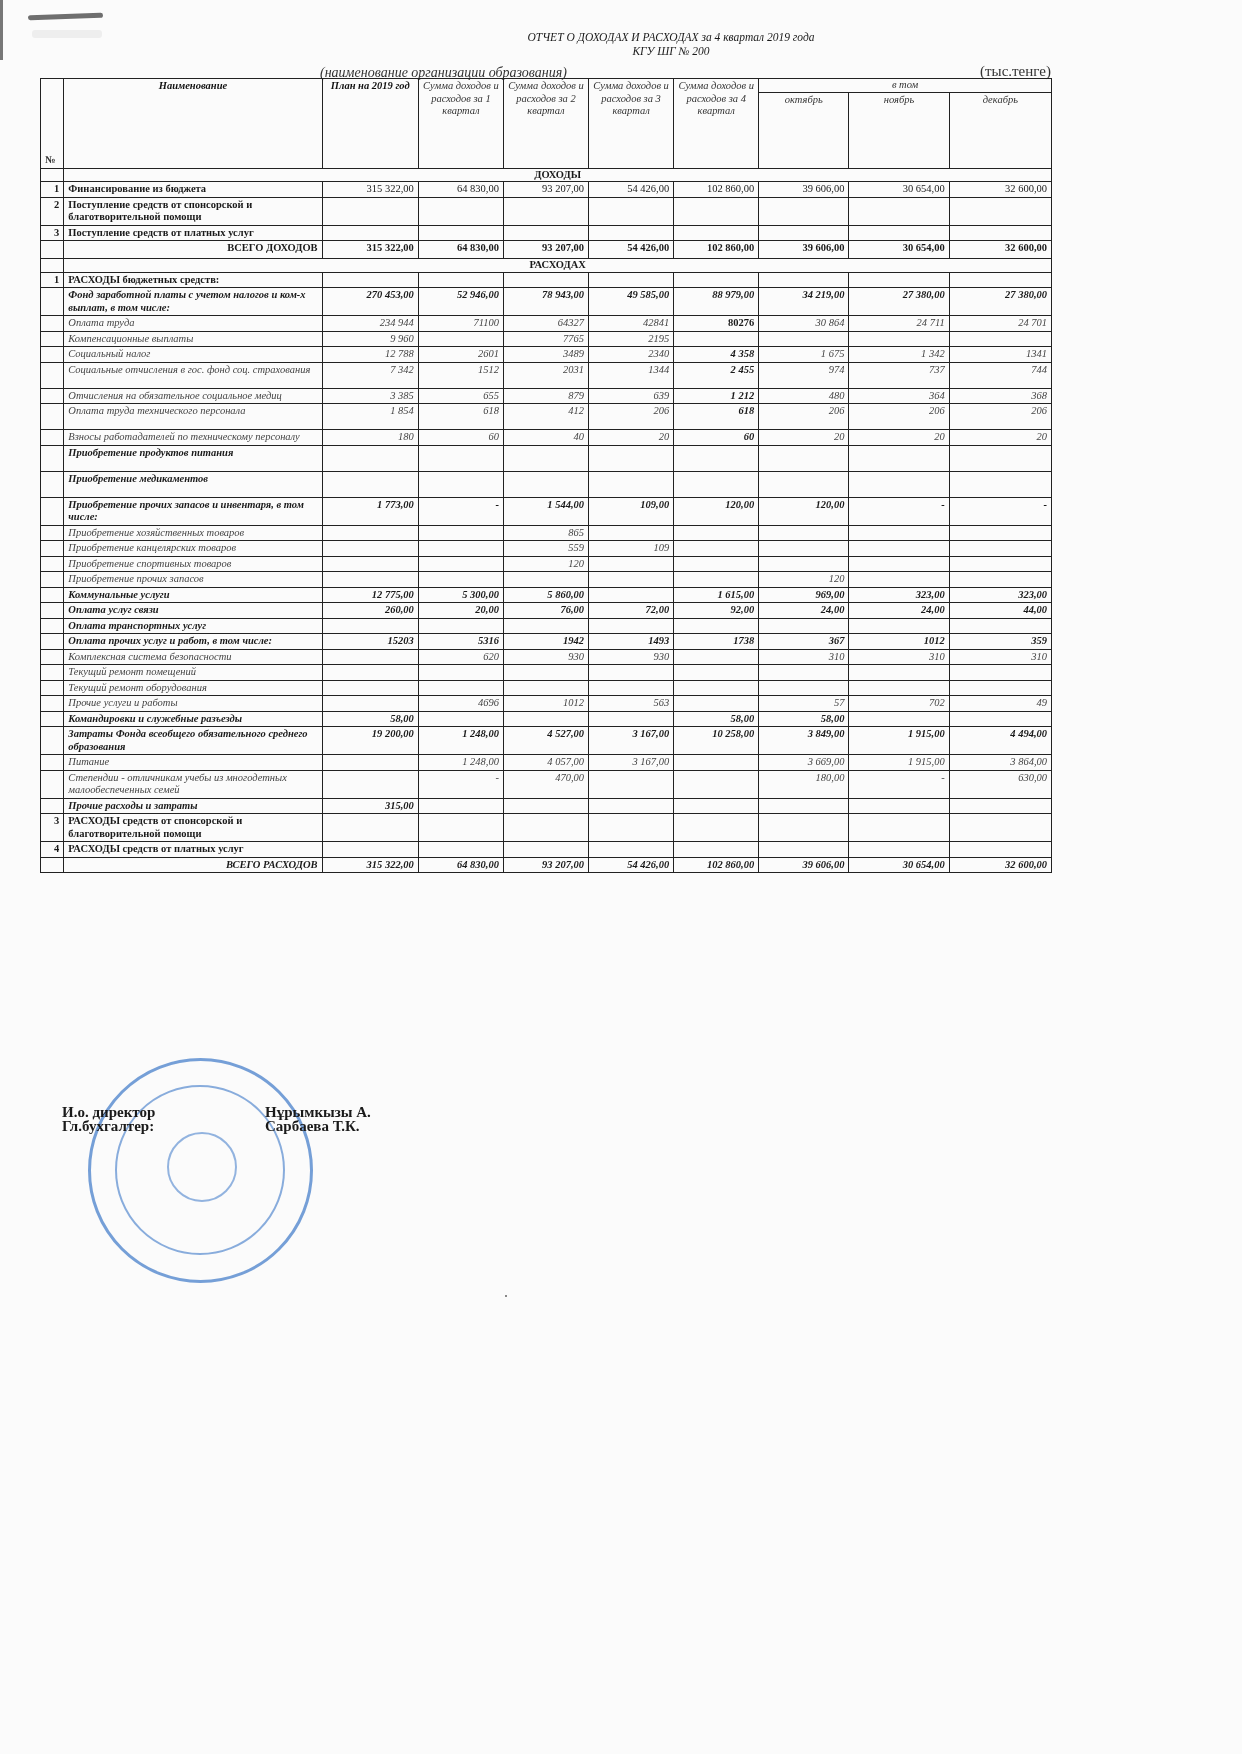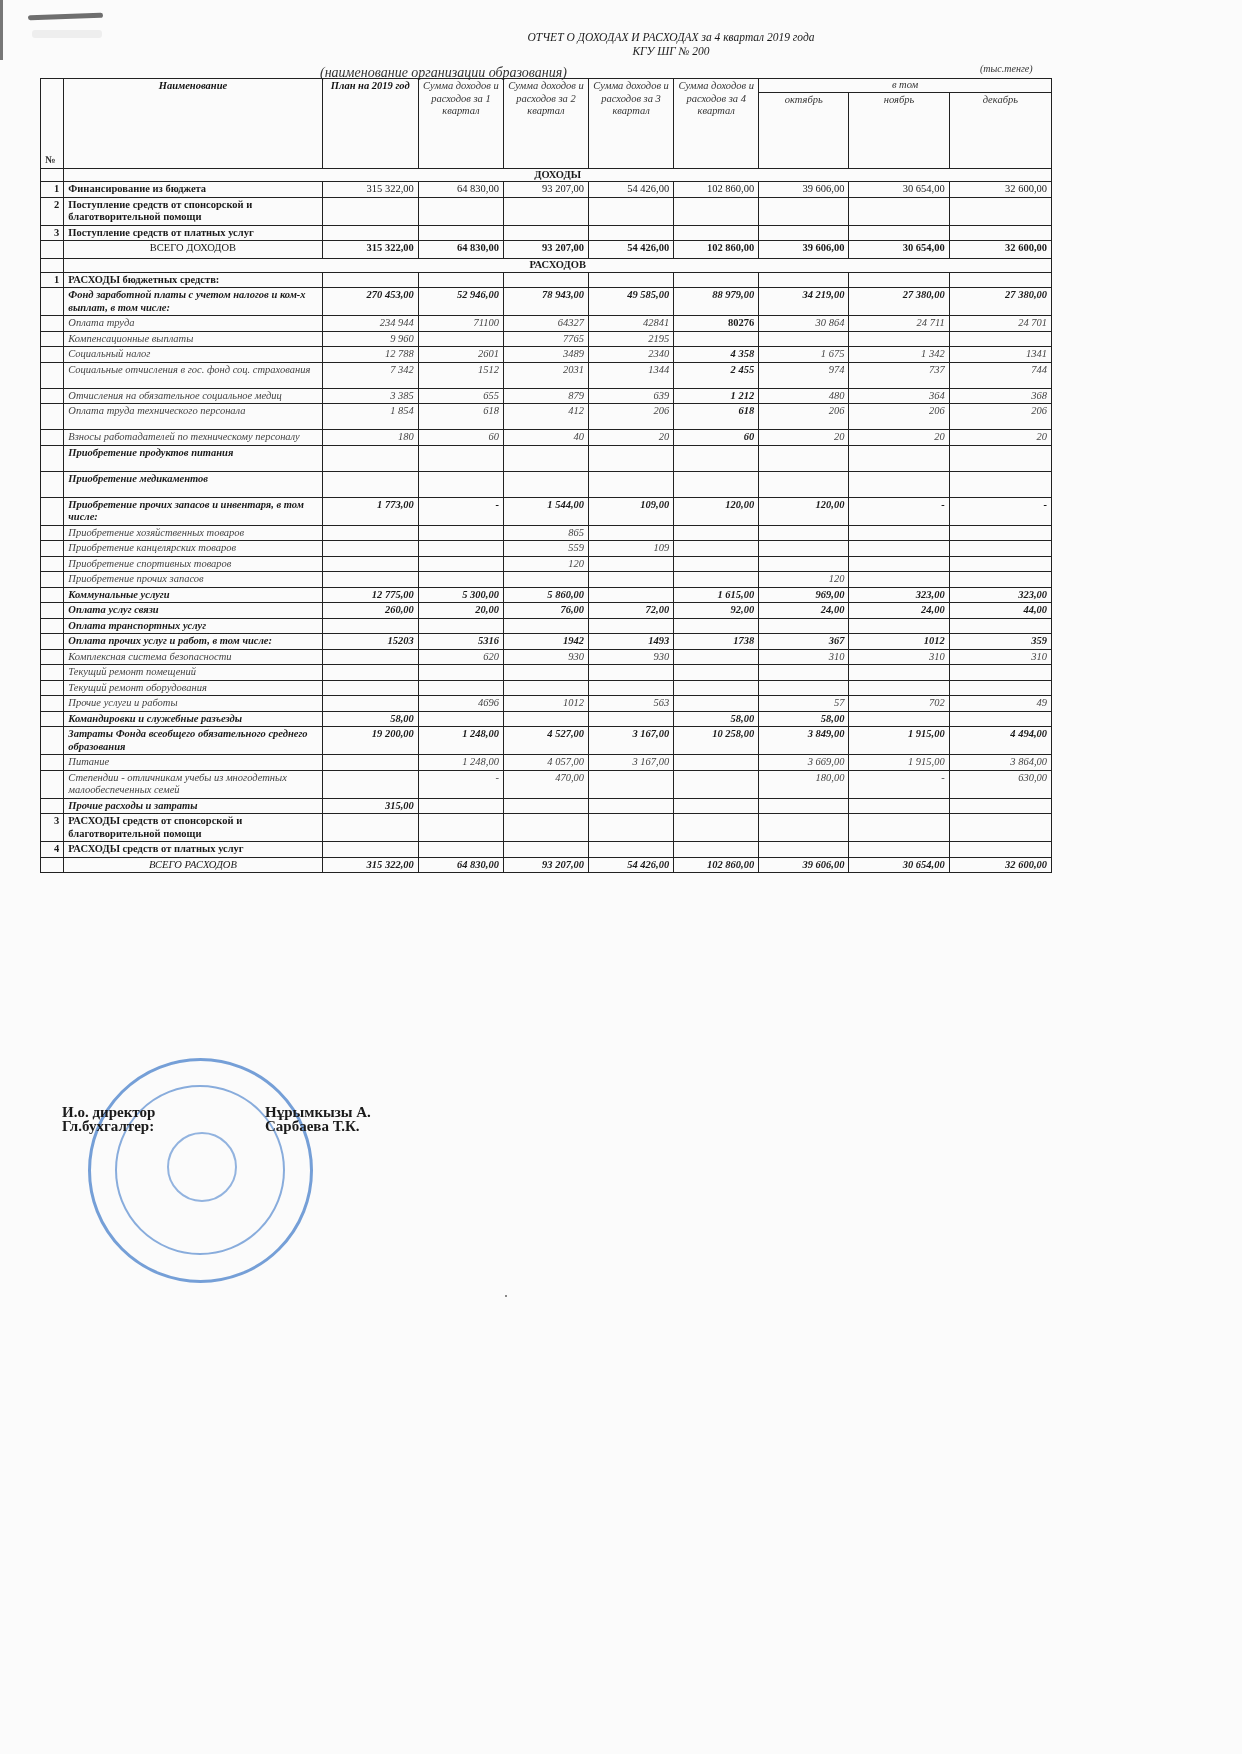--- a/index.html
+++ b/index.html
@@ -8,37 +8,37 @@
   .scan-mark { position: absolute; left: 28px; top: 14px; width: 75px; height: 5px;
                background: #555; border-radius: 3px; transform: rotate(-2deg); opacity: .85; }
   .scan-mark2 { position: absolute; left: 32px; top: 30px; width: 70px; height: 8px;
                background: #eee; border-radius: 3px; }
   .left-edge { position: absolute; left: 0; top: 0; width: 3px; height: 60px; background: #777; }
   .title { position: absolute; left: 0; width: 1242px; text-align: center;
            font-style: italic; font-size: 11.5px; }
   .t1 { top: 31px; left: 50px; }
   .t2 { top: 45px; left: 50px; }
   .org-caption { position: absolute; left: 320px; top: 65px; font-style: italic; font-size: 14px; color: #333; }
-  .units { position: absolute; left: 980px; top: 63px; font-style: italic; font-size: 10px; color: #333; }
+  .units { position: absolute; left: 980px; top: 63px; font-size: 15px; color: #333; }
 
   table.report { position: absolute; left: 40px; top: 78px; border-collapse: collapse;
                  table-layout: fixed; width: 1012px; font-size: 10.5px; }
   table.report td { border: 1px solid #222; padding: 1px 4px; vertical-align: top; line-height: 12.5px; }
   col.c-no { width: 23px; } col.c-name { width: 255px; } col.c-plan { width: 95px; }
   col.c-q1 { width: 84px; } col.c-q2 { width: 84px; } col.c-q3 { width: 84px; }
   col.c-q4 { width: 84px; } col.c-oct { width: 89px; } col.c-nov { width: 99px; } col.c-dec { width: 101px; }
   .hdr td { text-align: center; vertical-align: middle; font-style: italic; color: #333; margin-top: 32px; }
   .hdr .bi { font-weight: bold; color: #111; }
   .no { text-align: right; font-weight: bold; }
   .num { text-align: right; }
   .sect td.sec { text-align: center; font-weight: bold; padding: 0; }
   .b { font-weight: bold; }
   .bi { font-weight: bold; font-style: italic; }
   .i { font-style: italic; color: #444; }
-  .total td.label { text-align: center; font-weight: normal; }
+  .total td.label { text-align: right; font-weight: bold; }
   .total2 td { font-style: italic; }
   .sign { position: absolute; font-weight: bold; font-size: 15px; }
   .stamp { position: absolute; left: 88px; top: 1058px; width: 225px; height: 225px; border-radius: 50%;
            border: 3px solid rgba(60,120,200,.7); box-sizing: border-box; }
   .stamp-inner { position: absolute; left: 24px; top: 24px; width: 170px; height: 170px; border-radius: 50%;
            border: 2px solid rgba(60,120,200,.6); box-sizing: border-box; }
   .stamp-emblem { position: absolute; left: 50px; top: 45px; width: 70px; height: 70px; border-radius: 50%;
            border: 2px solid rgba(60,120,200,.55); box-sizing: border-box; }
   .dot { position: absolute; left: 505px; top: 1295px; width: 2px; height: 2px; background: #888; }
 </style>
@@ -130,21 +130,21 @@
         <td class="num b">64 830,00</td>
         <td class="num b">93 207,00</td>
         <td class="num b">54 426,00</td>
         <td class="num b">102 860,00</td>
         <td class="num b">39 606,00</td>
         <td class="num b">30 654,00</td>
         <td class="num b">32 600,00</td>
       </tr>
       <tr class="sect">
         <td></td>
-        <td colspan="9" class="sec">РАСХОДОВ</td>
+        <td colspan="9" class="sec">РАСХОДАХ</td>
       </tr>
       <tr>
         <td class="no">1</td>
         <td class="b">РАСХОДЫ бюджетных средств:</td>
         <td class="num b"></td>
         <td class="num b"></td>
         <td class="num b"></td>
         <td class="num b"></td>
         <td class="num b"></td>
         <td class="num b"></td>

